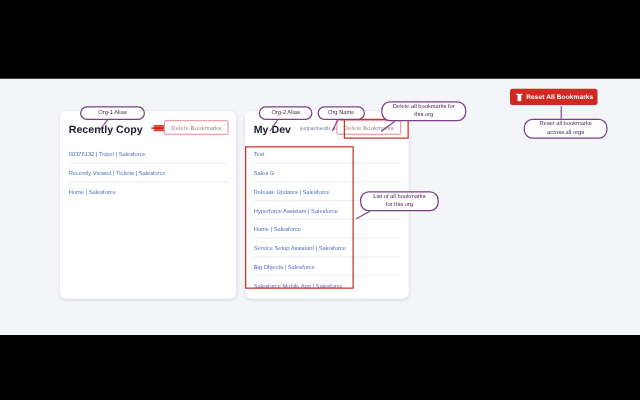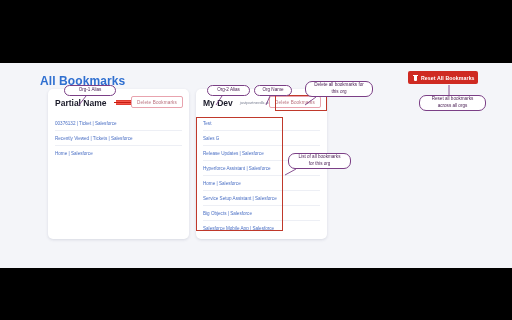--- a/index.html
+++ b/index.html
@@ -149,25 +149,24 @@
   #co-delete { left: 305px; top: 18px;  width: 68px; height: 16px; }
   #co-list   { left: 288px; top: 90px;  width: 63px; height: 16px; }
   #co-reset  { left: 419px; top: 32px;  width: 67px; height: 16px; }
 </style>
 </head>
 <body>
 
 <div id="stage">
   <div id="content">
 
-    <div id="page-title">All Bookmarks</div>
 
     <div class="card" id="card-1">
       <div class="card-head">
-        <span class="org-alias">Partial Name</span>
+        <span class="org-alias">Recently Copy</span>
         <span class="org-domain-redacted"></span>
         <div class="del-btn">Delete Bookmarks</div>
       </div>
       <div class="bm-list">
         <div class="bm-item">00376132 | Ticket | Salesforce</div>
         <div class="bm-item">Recently Viewed | Tickets | Salesforce</div>
         <div class="bm-item">Home | Salesforce</div>
       </div>
     </div>
 

